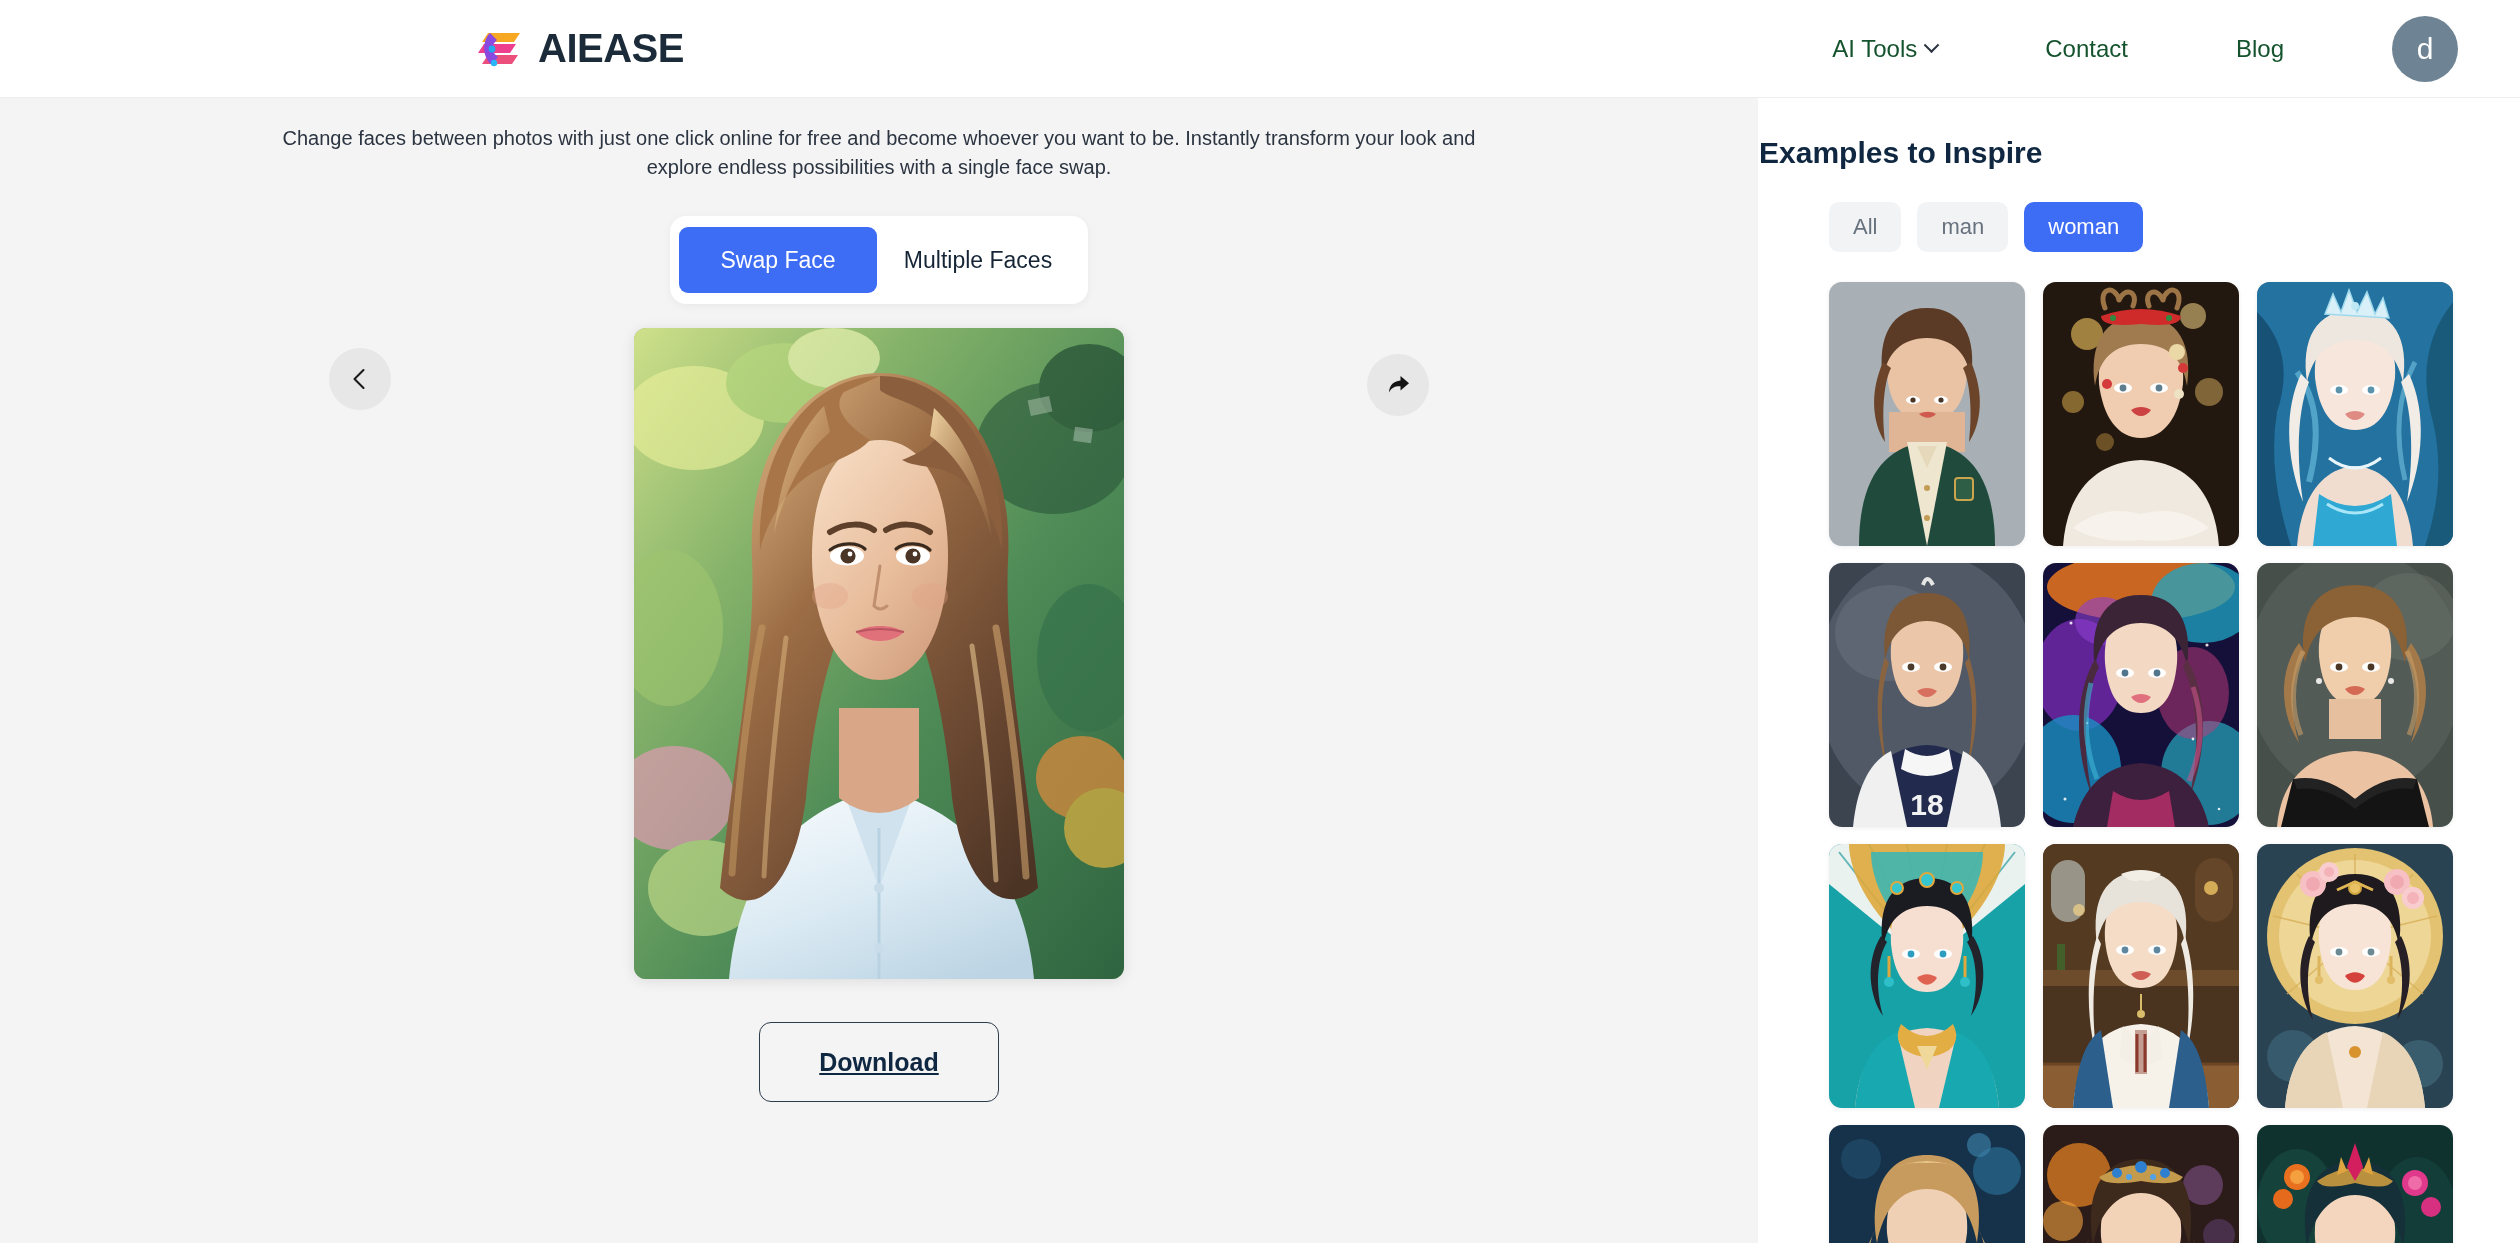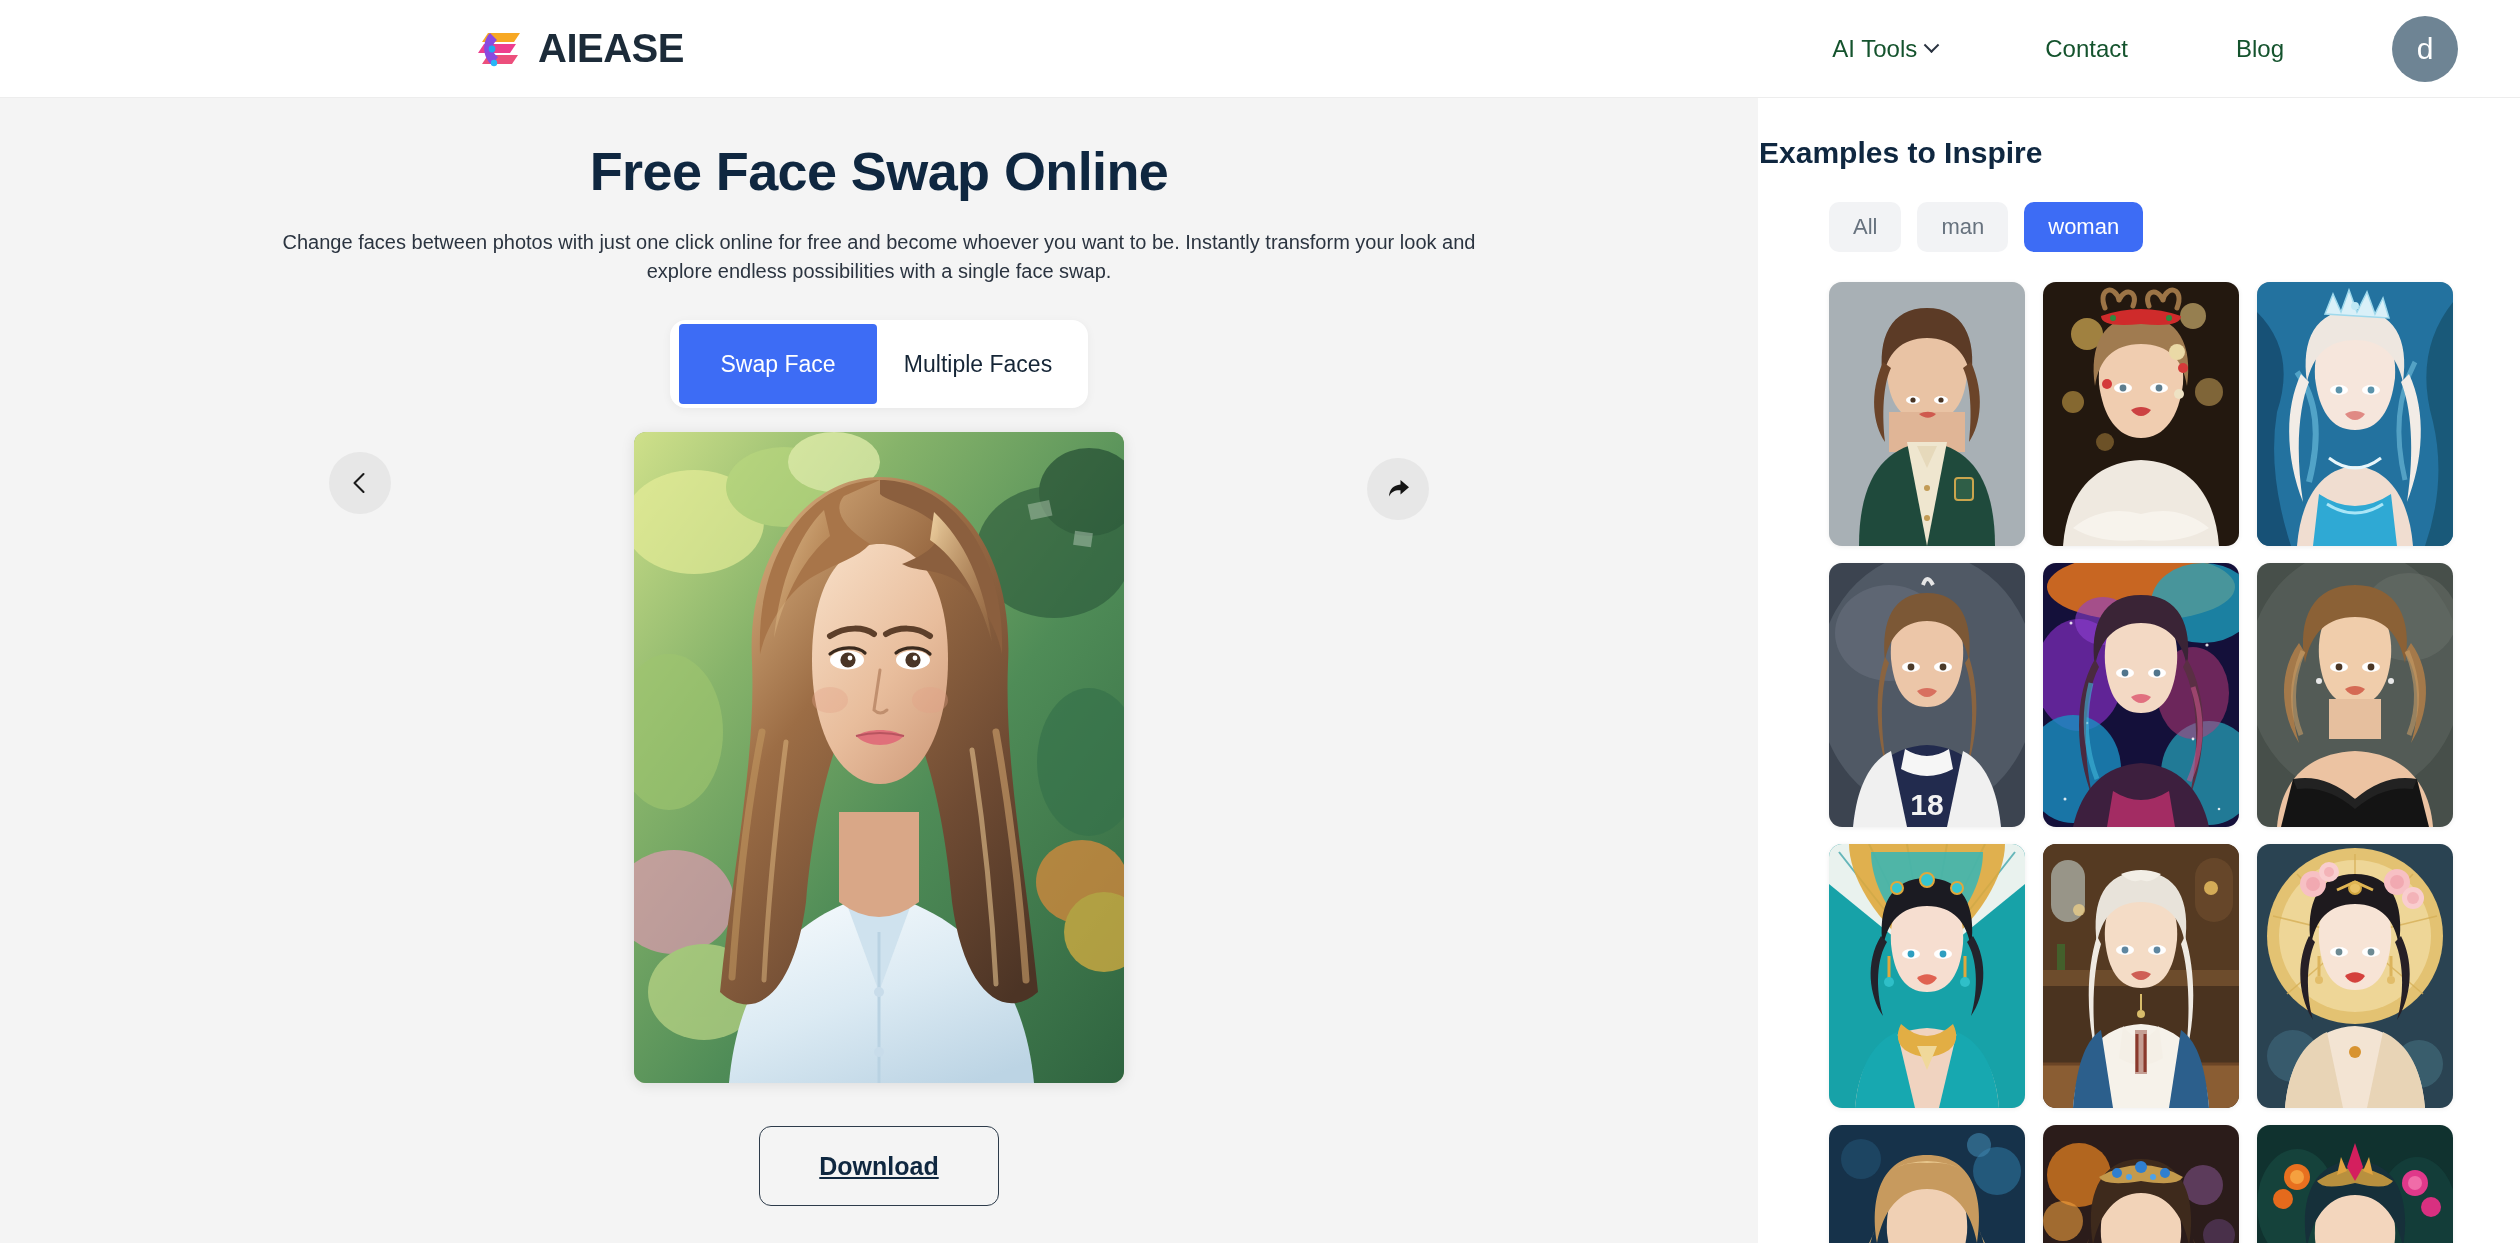--- a/index.html
+++ b/index.html
@@ -67,21 +67,21 @@
     margin: 26px auto 0; width: 1240px; text-align: center;
     font-size: 20px; line-height: 1.45; color: #2b3440;
   }
   .tabs {
     margin: 34px auto 0; width: 418px; height: 88px;
     background: #ffffff; border-radius: 16px;
     display: flex; align-items: center; padding: 0 9px;
     box-shadow: 0 2px 10px rgba(0,0,0,0.05);
   }
   .tab {
-    height: 80px; border-radius: 4px;
+    height: 66px; border-radius: 9px;
     display: flex; align-items: center; justify-content: center;
     font-size: 23px; cursor: pointer; white-space: nowrap;
   }
   .tab.active { background: #3d6cf5; color: #ffffff; width: 198px; font-weight: 400; }
   .tab.inactive { color: #152536; flex: 1; }
 
   
   .stage {
     position: relative; margin: 24px auto 0;
     width: 1100px; height: 660px;
@@ -168,21 +168,20 @@
       <span>AI Tools</span>
       <span class="chev"></span>
     </div>
     <div class="nav-item">Contact</div>
     <div class="nav-item">Blog</div>
     <div class="avatar">d</div>
   </div>
 </div>
 
 <div class="left-panel">
-  <h1 class="page-title">Free Face Swap Online</h1>
   <p class="page-sub">Change faces between photos with just one click online for free and become whoever you want to be. Instantly transform your look and explore endless possibilities with a single face swap.</p>
 
   <div class="tabs">
     <div class="tab active">Swap Face</div>
     <div class="tab inactive">Multiple Faces</div>
   </div>
 
   <div class="stage">
     <div class="circle-btn prev">
       <svg width="26" height="26" viewBox="0 0 26 26">

